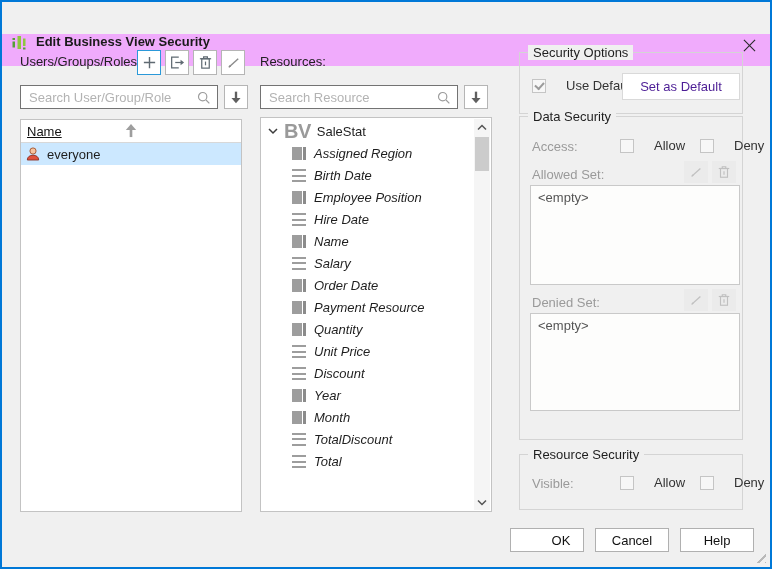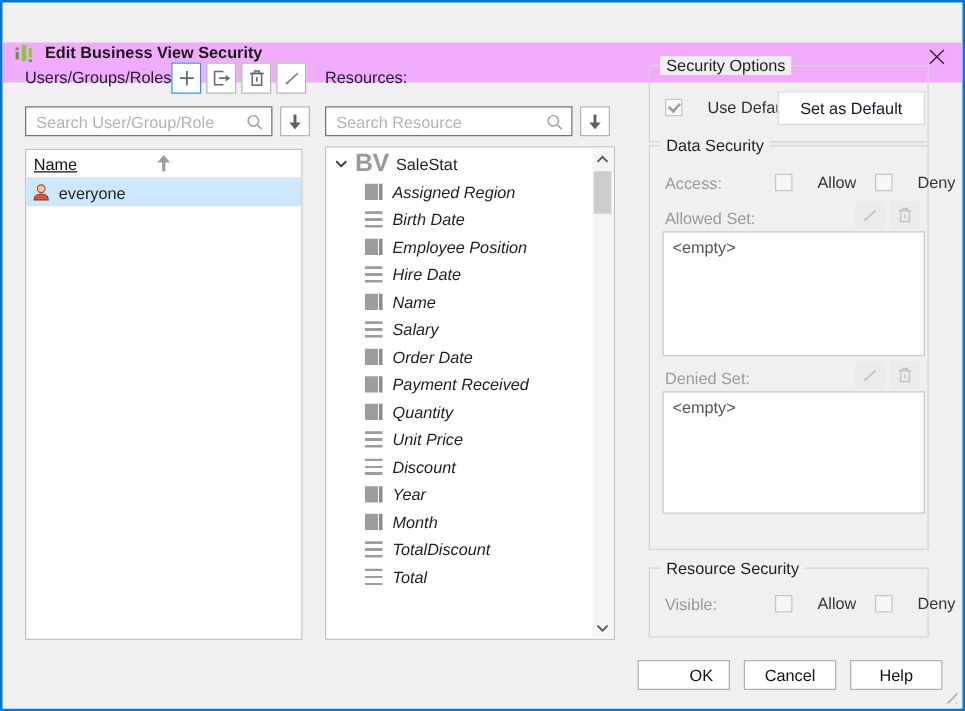--- a/index.html
+++ b/index.html
@@ -63,21 +63,21 @@
   
   .group { position:absolute; border:1px solid #d4d4d4; }
   .group > .legend { position:absolute; top:-8px; left:8px; background:#f0f0f0;
                      padding:0 5px; color:#1e1e1e; }
   .gray-label { color:#9a9a9a; position:absolute; }
   .cb-wrap { position:absolute; display:flex; align-items:center; gap:20px; color:#333; }
   .cb { width:14px; height:14px; background:#f7f7f7; border:1px solid #c5c5c5; position:relative;
         flex:0 0 auto; }
   .cb.checked::after { content:""; position:absolute; left:2px; top:2px; width:7px; height:4px;
         border-left:2px solid #9b9b9b; border-bottom:2px solid #9b9b9b; transform:rotate(-48deg); }
-  .flat-btn { position:absolute; background:#fff; border:1px solid #d9d9d9; color:#0f172a;
+  .flat-btn { position:absolute; background:#fff; border:1px solid #d9d9d9; color:#4c1d95;
               display:flex; align-items:center; justify-content:center; font-size:13px; }
   .mini-tile { position:absolute; width:24px; height:22px; background:#ebebeb;
                display:flex; align-items:center; justify-content:center; }
   .set-box { position:absolute; background:#fdfdfc; border:1px solid #c9c9c9; padding:4px 7px;
              color:#555; }
 
   
   .btn { position:absolute; width:74px; height:24px; background:#fff; border:1px solid #b0b0b0;
          display:flex; align-items:center; justify-content:center; color:#111; font-size:13px; }
   .grip { position:absolute; right:4px; bottom:4px; width:13px; height:13px;
@@ -229,21 +229,21 @@
     </div>
 
 
     <div class="tree-row child">
       <span class="tree-icon" data-kind="dimension"></span>
       <span class="t-label">Order Date</span>
     </div>
 
     <div class="tree-row child">
       <span class="tree-icon" data-kind="dimension"></span>
-      <span class="t-label">Payment Received</span>
+      <span class="t-label">Payment Resource</span>
     </div>
 
     <div class="tree-row child">
       <span class="tree-icon" data-kind="dimension"></span>
       <span class="t-label">Quantity</span>
     </div>
 
     <div class="tree-row child">
       <span class="tree-icon" data-kind="measure"></span>
       <span class="t-label">Unit Price</span>

